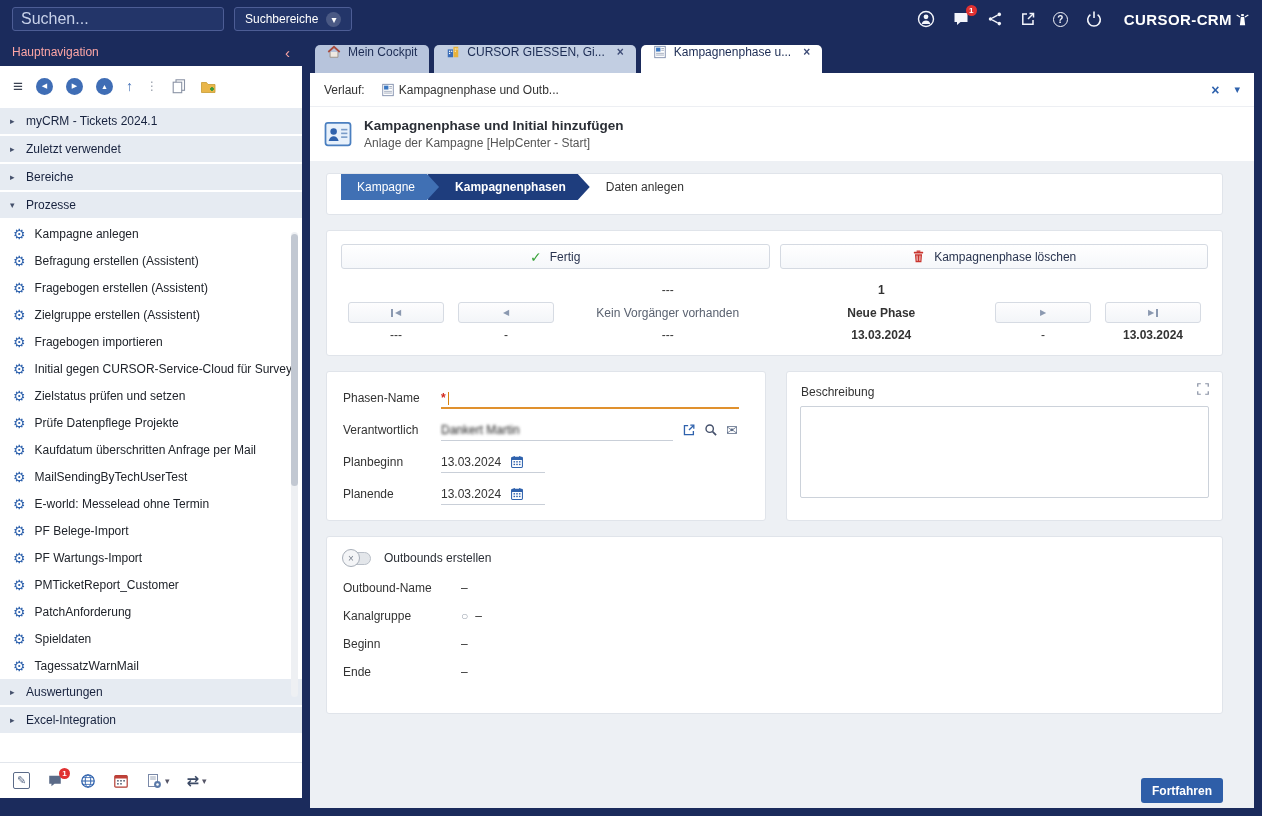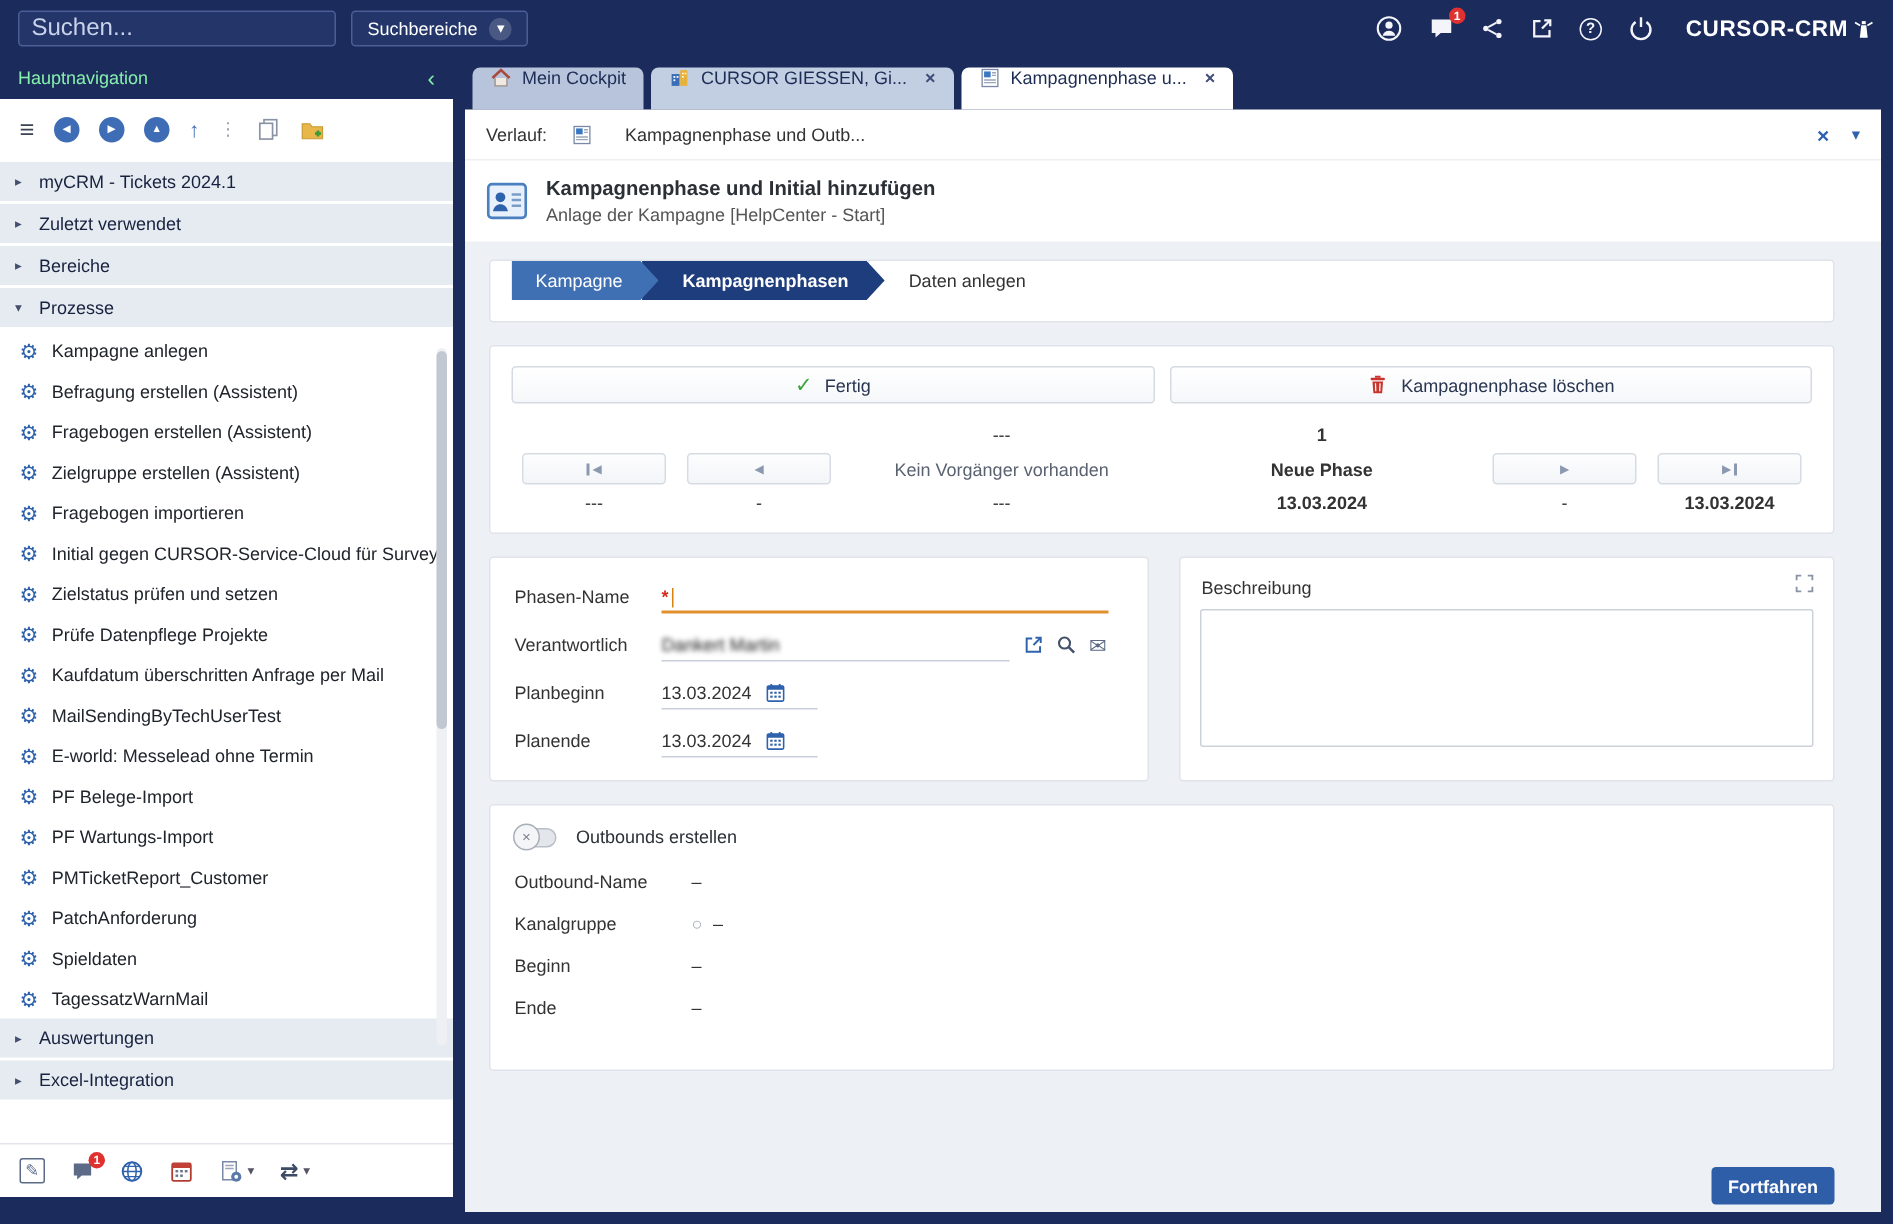--- a/index.html
+++ b/index.html
@@ -15,21 +15,21 @@
   .scope-btn{margin-left:10px;height:24px;background:#233569;border:1px solid #4d5d95;border-radius:3px;color:#fff;font-size:12px;display:flex;align-items:center;gap:8px;padding:0 10px;cursor:pointer}
   .scope-btn .chev{width:15px;height:15px;border-radius:50%;background:rgba(255,255,255,.18);display:flex;align-items:center;justify-content:center;font-size:10px}
   .topbar-right{margin-left:auto;display:flex;align-items:center;gap:17px}
   .tb-ic{position:relative;color:#f3f5fb;cursor:pointer}
   .badge{position:absolute;top:-5px;right:-7px;background:#e03131;color:#fff;font-size:8px;min-width:11px;height:11px;border-radius:6px;display:flex;align-items:center;justify-content:center;padding:0 2px;font-weight:bold}
   .q-icon{width:15px;height:15px;border:1.5px solid #f3f5fb;border-radius:50%;display:flex;align-items:center;justify-content:center;font-size:10px;font-weight:bold}
   .brand{display:flex;align-items:center;gap:3px;font-size:15px;font-weight:bold;letter-spacing:.4px;margin-left:4px}
 
   
   .sidebar{position:absolute;top:38px;left:0;width:302px;bottom:18px;background:#fff;display:flex;flex-direction:column}
-  .side-head{height:28px;background:#1b2b5c;color:#86efac;display:flex;align-items:center;padding:0 12px;flex:none}
+  .side-head{height:28px;background:#1b2b5c;color:#fca5a5;display:flex;align-items:center;padding:0 12px;flex:none}
   .side-head .coll{margin-left:auto;font-size:15px;cursor:pointer;line-height:1}
   .side-tools{height:40px;display:flex;align-items:center;gap:13px;padding:0 13px;flex:none}
   .burger{font-size:17px;color:#3b4252;cursor:pointer;line-height:1}
   .cbtn{width:17px;height:17px;border-radius:50%;background:#3f6db5;color:#fff;font-size:7px;display:flex;align-items:center;justify-content:center;cursor:pointer}
   .uparrow{color:#3f6db5;font-size:14px;font-weight:bold;cursor:pointer}
   .vdots{color:#9aa1ac;font-size:12px}
   .side-list{flex:1;position:relative;overflow:hidden;padding-top:2px}
   .sec{height:26px;background:#e6ebf2;display:flex;align-items:center;gap:8px;padding:0 10px;color:#17223e;margin-bottom:2px;cursor:pointer}
   .sec .tri{font-size:9px;color:#44506b;width:8px}
   .proc{height:27px;display:flex;align-items:center;gap:9px;padding:0 10px 0 13px;color:#20242b;cursor:pointer;white-space:nowrap;overflow:hidden}
@@ -46,21 +46,21 @@
   
   .main{position:absolute;left:310px;top:38px;right:8px;bottom:8px;display:flex;flex-direction:column}
   .tabbar{height:35px;display:flex;align-items:flex-end;gap:5px;padding-left:5px;flex:none}
   .tab{height:28px;border-radius:5px 5px 0 0;display:flex;align-items:flex-start;gap:7px;padding:0 12px;color:#1c2c54;background:#b7c4dc;cursor:pointer;white-space:nowrap}
   .tab.t2{background:#c2cee2}
   .tab.active{background:#fff}
   .tab .x{font-size:12px;color:#3f4d78;margin-left:5px;font-weight:bold}
   .frame{flex:1;background:#fff;display:flex;flex-direction:column;overflow:hidden}
 
   .verlauf{height:34px;display:flex;align-items:center;padding:0 14px;color:#333;border-bottom:1px solid #edeff3;flex:none}
-  .chip{display:flex;align-items:center;gap:22px;margin-left:16px;cursor:pointer}
+  .chip{display:flex;align-items:center;gap:4px;margin-left:16px;cursor:pointer}
   .verlauf-right{margin-left:auto;display:flex;align-items:center;gap:15px;color:#2f62ad}
   .verlauf-right .vx{font-size:14px;font-weight:bold;cursor:pointer}
   .verlauf-right .vc{font-size:11px;cursor:pointer}
 
   .pagehead{height:54px;display:flex;align-items:center;gap:11px;padding:0 13px;flex:none}
   .pagehead .ttl{font-size:13.5px;font-weight:bold;color:#2b2f36}
   .pagehead .sub{font-size:12px;color:#555;margin-top:3px}
 
   .gray{flex:1;background:#edf0f4;padding:12px 31px 12px 16px;position:relative}
   .panel{background:#fff;border:1px solid #e0e4ea;border-radius:3px}

